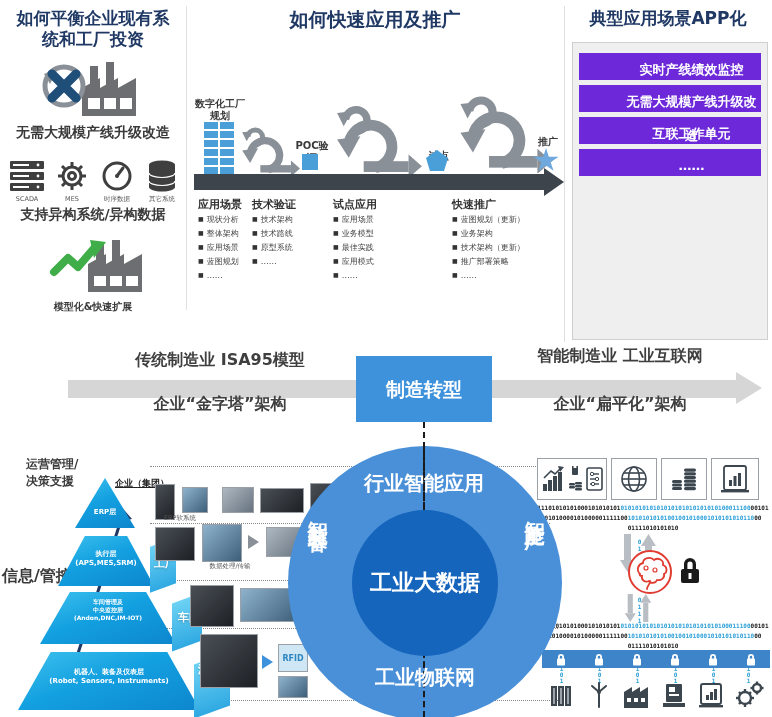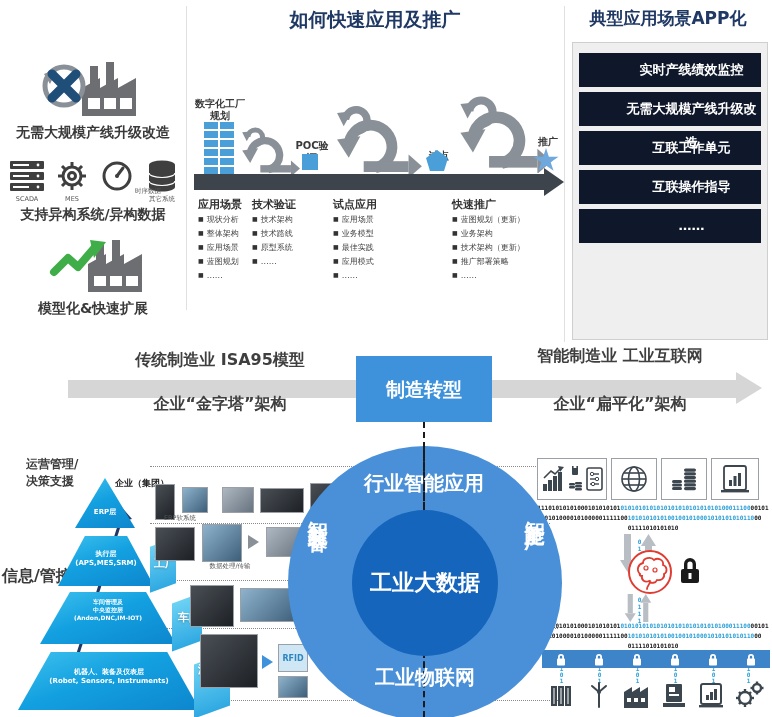--- a/index.html
+++ b/index.html
@@ -29,22 +29,22 @@
       clip-path:polygon(50% 0,61% 35%,98% 35%,68% 57%,79% 91%,50% 70%,21% 91%,32% 57%,2% 35%,39% 35%); }
   .dark-bar { background:#3d444c; height:16px; }
   .dark-bar-head { width:0; height:0; border-top:14px solid transparent;
       border-bottom:14px solid transparent; border-left:20px solid #3d444c; }
   .col-title { font-size:11px; font-weight:bold; color:#333; }
   .col-item { font-size:8px; color:#444; line-height:13px; white-space:nowrap; }
   .col-item .bullet { font-size:6px; color:#333; margin-right:3px; vertical-align:1px; }
 
   
   .app-panel { background:#efefef; border:1px solid #cfcfcf; padding:5px 6px; }
-  .app-btn { background:#0f172a; color:#fff; font-weight:bold; font-size:13px;
-      height:34px; line-height:34px; text-align:center; margin:5px 0;padding-left:43px; }
+  .app-btn { background:#6d28d9; color:#fff; font-weight:bold; font-size:13px;
+      height:27px; line-height:34px; text-align:center; margin:5px 0;padding-left:43px; }
 
   
   .band-arrow { background:#d6d6d6; height:18px; }
   .band-arrow-head { width:0; height:0; border-top:16px solid transparent;
       border-bottom:16px solid transparent; border-left:26px solid #d6d6d6; }
   .band-text { font-size:16px; font-weight:bold; color:#3f3f3f; white-space:nowrap; }
   .transform-box { background:#3e92dc; color:#fff; font-weight:bold; font-size:19px;
       text-align:center; }
   .dash-line { border-left:2px dashed #1a1a1a; width:0; }
 
@@ -84,20 +84,22 @@
   .lock-bar { background:#3d85c8; display:flex; align-items:center;
       justify-content:space-around; }
   .col-digits { font-family:"DejaVu Sans Mono","Liberation Mono",monospace;
       font-size:6px; font-weight:bold; color:#2da0d8; width:7px;
       word-break:break-all; line-height:6px; text-align:center; }
 </style>
 </head>
 <body>
 
 <div class="abs sec-title ctr" style="left:4px;top:8px;width:178px;font-size:17px;">
+  <div>如何平衡企业现有系</div>
+  <div>统和工厂投资</div>
 </div>
 
 <svg class="abs" style="left:38px;top:58px;" width="108" height="64" viewBox="0 0 108 64">
   <rect x="52" y="8" width="8" height="22" fill="#6d6e71"></rect>
   <rect x="68" y="4" width="8" height="26" fill="#6d6e71"></rect>
   <path d="M44 30 L62 20 L62 30 L80 20 L80 30 L98 20 L98 58 L44 58 Z" fill="#6d6e71"></path>
   <rect x="50" y="40" width="12" height="11" fill="#fff"></rect>
   <rect x="66" y="40" width="12" height="11" fill="#fff"></rect>
   <rect x="82" y="40" width="12" height="11" fill="#fff"></rect>
   <circle cx="26" cy="28" r="19" fill="none" stroke="#8a9097" stroke-width="5"></circle>
@@ -149,35 +151,35 @@
     <path d="M6 16 v8 c0 2.5 5.8 4.5 13 4.5 s13 -2 13 -4.5 v-8"></path>
     <path d="M6 24 v5 c0 2.5 5.8 4.5 13 4.5 s13 -2 13 -4.5 v-5"></path>
   </g>
   <g stroke="#fff" stroke-width="1.2" fill="none">
     <path d="M6 15 c0 2.5 5.8 4.5 13 4.5 s13 -2 13 -4.5"></path>
     <path d="M6 23 c0 2.5 5.8 4.5 13 4.5 s13 -2 13 -4.5"></path>
   </g>
 </svg>
 <div class="abs sys-label" style="left:8px;top:195px;width:38px;">SCADA</div>
 <div class="abs sys-label" style="left:53px;top:195px;width:38px;">MES</div>
-<div class="abs sys-label" style="left:98px;top:187px;width:38px;margin-left:31px;">时序数据</div>
+<div class="abs sys-label" style="left:98px;top:195px;width:38px;">时序数据</div>
 <div class="abs sys-label" style="left:143px;top:195px;width:38px;">其它系统</div>
 <div class="abs cap ctr" style="left:2px;top:206px;width:182px;font-size:14px;">支持异构系统/异构数据</div>
 
 <svg class="abs" style="left:48px;top:234px;" width="100" height="62" viewBox="0 0 100 62">
   <rect x="48" y="10" width="8" height="20" fill="#6d6e71"></rect>
   <rect x="64" y="6" width="8" height="24" fill="#6d6e71"></rect>
   <path d="M40 30 L58 20 L58 30 L76 20 L76 30 L94 20 L94 58 L40 58 Z" fill="#6d6e71"></path>
   <rect x="46" y="42" width="12" height="10" fill="#fff"></rect>
   <rect x="62" y="42" width="12" height="10" fill="#fff"></rect>
   <rect x="78" y="42" width="12" height="10" fill="#fff"></rect>
   <polyline points="6,38 20,24 30,33 48,12" fill="none" stroke="#3fae49" stroke-width="8" stroke-linecap="round" stroke-linejoin="round"></polyline>
   <polygon points="42,6 58,8 46,24" fill="#3fae49"></polygon>
 </svg>
-<div class="abs cap ctr" style="left:2px;top:300px;width:182px;font-size:14px;">模型化&amp;快速扩展</div>
+<div class="abs cap ctr" style="left:2px;top:300px;width:182px;font-size:10px;">模型化&amp;快速扩展</div>
 
 <div class="vsep" style="left:186px;top:6px;height:304px;"></div>
 <div class="vsep" style="left:564px;top:6px;height:336px;"></div>
 
 <div class="abs sec-title ctr" style="left:190px;top:8px;width:370px;font-size:19px;">如何快速应用及推广</div>
 
 <div class="abs small-label" style="left:192px;top:98px;width:56px;">
   <div>数字化工厂</div>
   <div>规划</div>
 </div>
@@ -264,21 +266,20 @@
   <div class="col-item"><span class="bullet">■</span><span>技术架构（更新）</span></div>
   <div class="col-item"><span class="bullet">■</span><span>推广部署策略</span></div>
   <div class="col-item"><span class="bullet">■</span><span>……</span></div>
 </div>
 
 <div class="abs sec-title ctr" style="left:568px;top:8px;width:200px;font-size:17px;">典型应用场景APP化</div>
 <div class="abs app-panel" style="left:572px;top:42px;width:196px;height:298px;">
   <div class="app-btn">实时产线绩效监控</div>
   <div class="app-btn">无需大规模产线升级改造</div>
   <div class="app-btn">互联工作单元</div>
-  <div class="app-btn">互联操作指导</div>
   <div class="app-btn">……</div>
 </div>
 
 <div class="abs band-arrow" style="left:68px;top:380px;width:668px;"></div>
 <div class="abs band-arrow-head" style="left:736px;top:372px;"></div>
 <div class="abs band-text ctr" style="left:95px;top:350px;width:250px;">传统制造业 ISA95模型</div>
 <div class="abs band-text ctr" style="left:95px;top:394px;width:250px;">企业“金字塔”架构</div>
 <div class="abs band-text ctr" style="left:500px;top:346px;width:240px;">智能制造业 工业互联网</div>
 <div class="abs band-text ctr" style="left:500px;top:394px;width:240px;">企业“扁平化”架构</div>
 <div class="abs dash-line" style="left:423px;top:422px;height:295px;z-index:3;"></div>
@@ -321,21 +322,21 @@
 <div class="abs side-label" style="left:178px;top:610px;">车间</div>
 
 <div class="abs pyr-front" style="left:18px;top:652px;width:182px;height:58px;clip-path:polygon(18% 0,82% 0,100% 100%,0 100%);"></div>
 <div class="abs pyr-flap" style="left:194px;top:658px;width:36px;height:54px;"></div>
 <div class="abs pyr-label" style="left:18px;top:668px;width:182px;font-size:7px;">
   <div>机器人、装备及仪表层</div>
   <div>(Robot, Sensors, Instruments)</div>
 </div>
 <div class="abs side-label" style="left:198px;top:662px;">流水线</div>
 
-<div class="abs bold" style="left:115px;top:477px;font-size:9px;color:#222;">企业（集团）</div>
+<div class="abs bold" style="left:115px;top:477px;font-size:9px;color:#222;text-decoration:underline;">企业（集团）</div>
 
 <div class="abs ph darkish" style="left:155px;top:484px;width:20px;height:36px;"></div>
 <div class="abs ph bluish" style="left:182px;top:487px;width:26px;height:26px;"></div>
 <div class="abs ph" style="left:222px;top:487px;width:32px;height:26px;"></div>
 <div class="abs ph darkish" style="left:260px;top:488px;width:44px;height:25px;"></div>
 <div class="abs ph darkish" style="left:310px;top:483px;width:30px;height:36px;"></div>
 <div class="abs ph-cap" style="left:150px;top:514px;width:60px;">ERP软系统</div>
 
 <div class="abs ph darkish" style="left:155px;top:527px;width:40px;height:34px;"></div>
 <div class="abs ph bluish" style="left:202px;top:524px;width:40px;height:38px;"></div>

